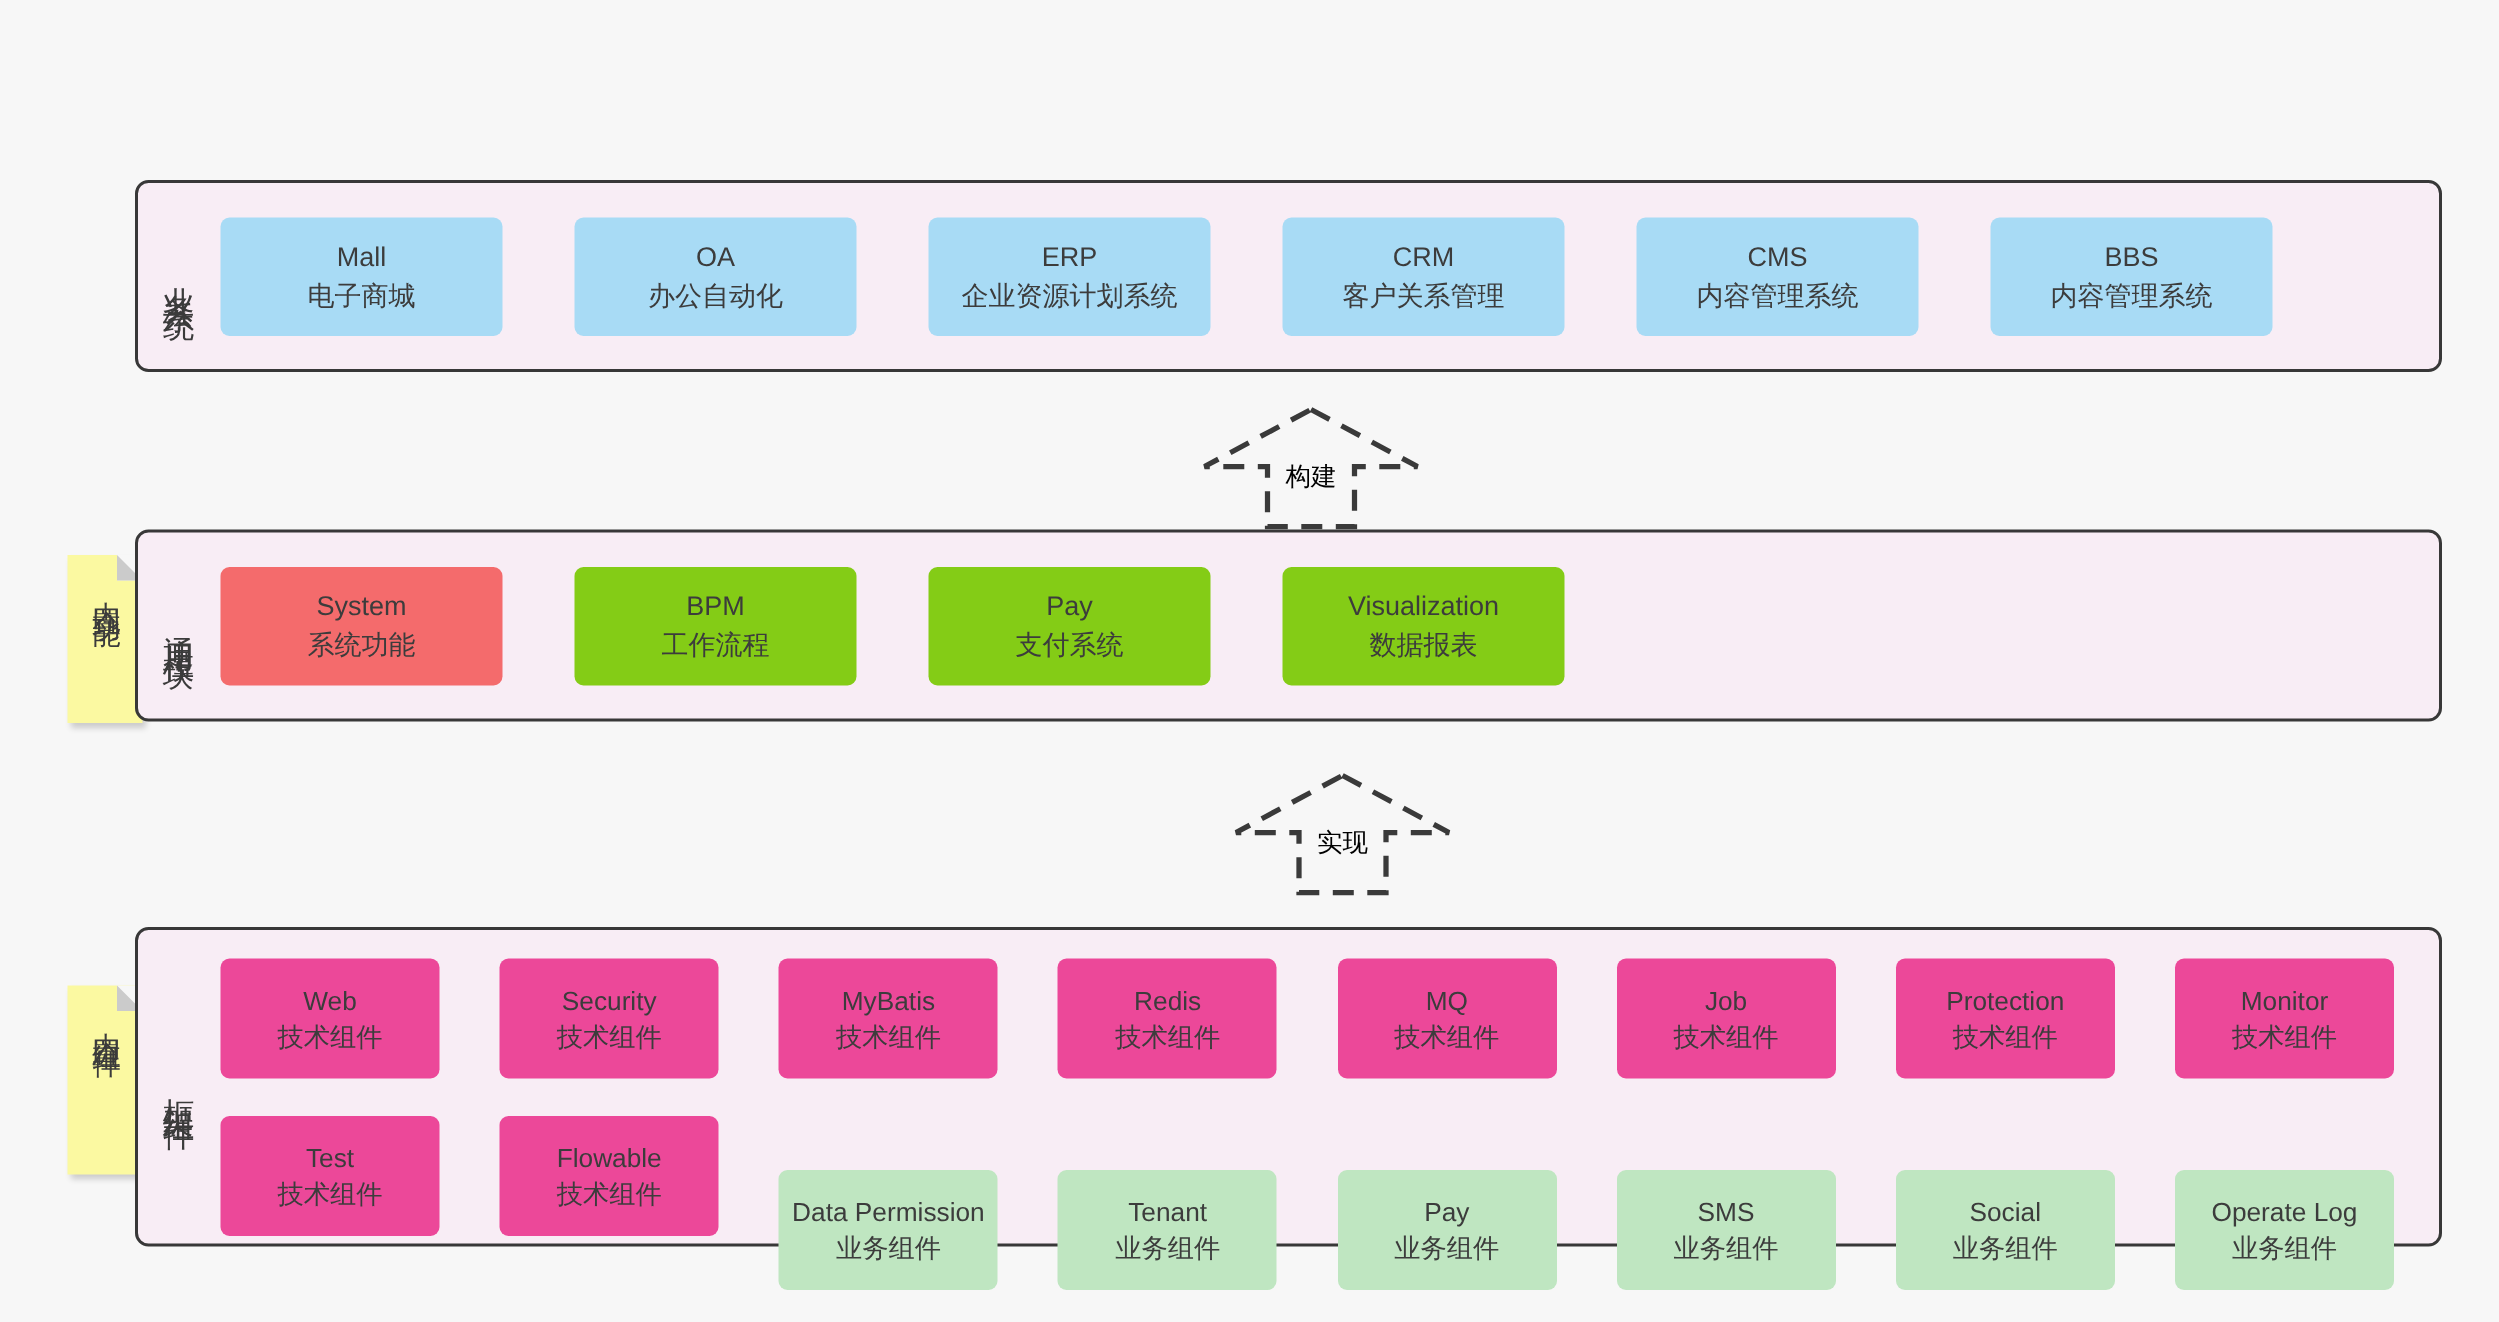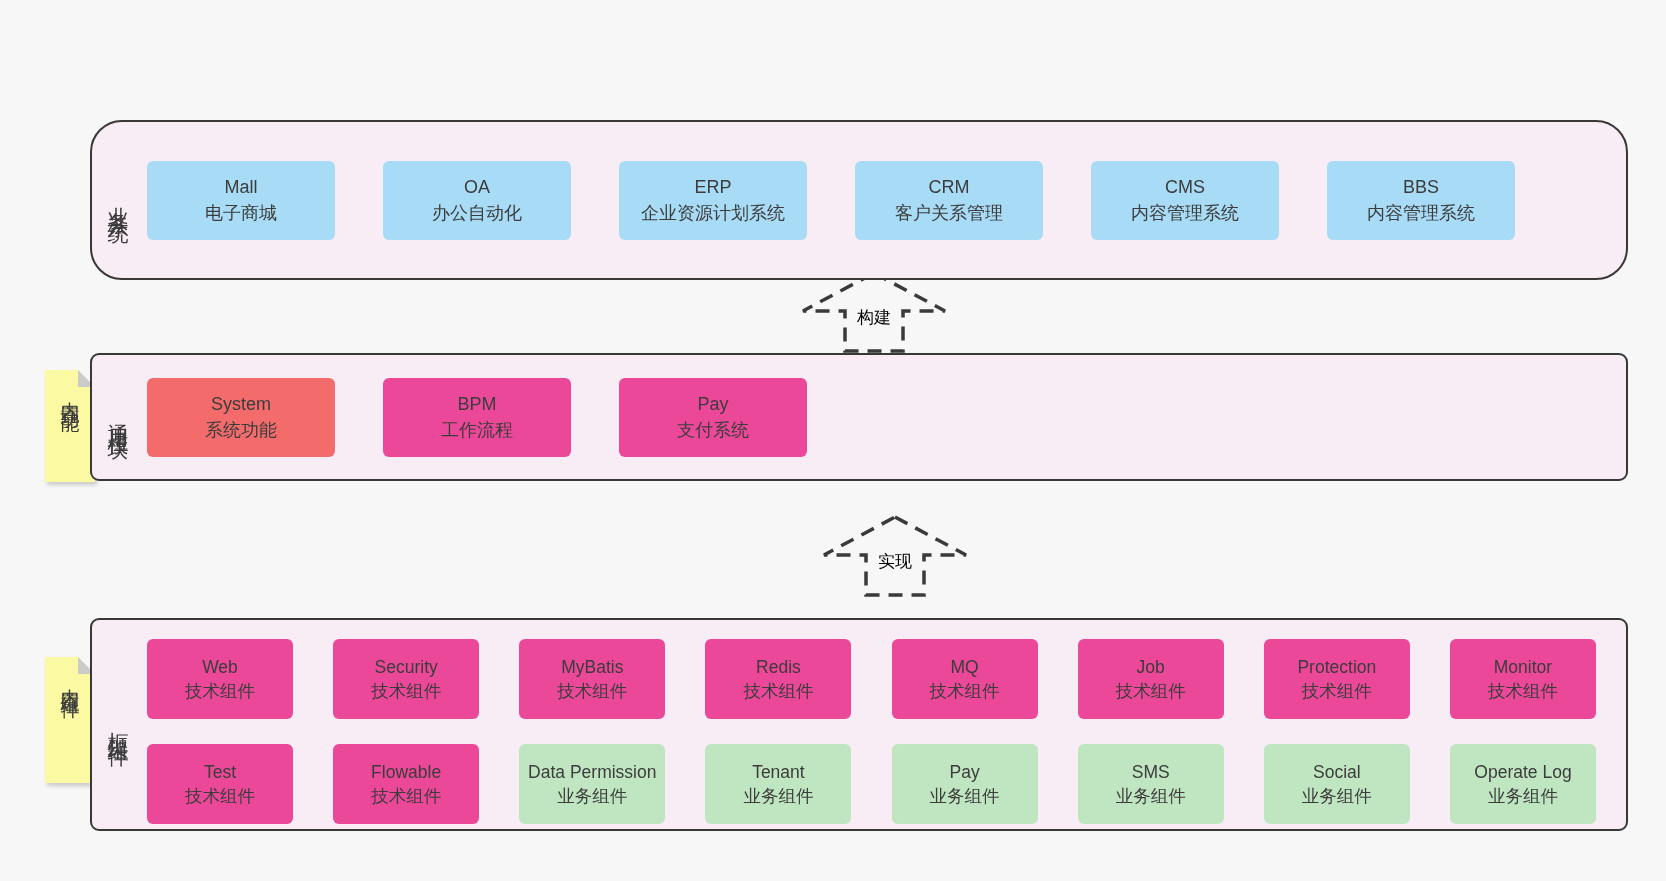--- a/index.html
+++ b/index.html
@@ -6,21 +6,21 @@
   body{
     width:1666px;height:881px;position:relative;overflow:hidden;
     background:#f7f7f7;color:#3b3b3b;
     font-family:"Liberation Sans","DejaVu Sans",sans-serif;
   }
   
   .band{
     position:absolute;left:90px;width:1538px;box-sizing:border-box;
     background:#f8edf5;border:2px solid #383838;border-radius:9px;z-index:1;
   }
-  .band-1{top:120px;height:160px;border-radius:32px;}
+  .band-1{top:120px;height:128px;}
   .band-2{top:353px;height:128px;}
   .band-3{top:618px;height:213px;}
   .band-label{
     position:absolute;left:12px;top:50%;transform:translateY(-50%);
     writing-mode:vertical-rl;text-orientation:upright;
     font-size:21px;letter-spacing:5px;color:#3b3b3b;white-space:nowrap;
   }
   
   .boxes{
     position:absolute;left:55px;top:0;bottom:0;
@@ -35,23 +35,23 @@
   
   .rows{
     position:absolute;left:55px;right:30px;top:19px;
     display:flex;flex-direction:column;gap:25px;
   }
   .row{display:flex;justify-content:space-between;}
   .row .box{width:146px;height:80px;font-size:17.5px;line-height:24px;flex:0 0 auto;}
   
   .blue{background:#a8dbf5;}
   .red{background:#f46b6c;}
-  .pink{background:#ec4899;}
+  .pink{background:#84cc16;}
   .green{background:#ec4899;}
-  .lightgreen{background:#bfe6c1;}
+  .lightgreen{background:#bfe6c1;margin-top:36px;}
   
   .sticky{
     position:absolute;width:50px;background:#fbf9a1;z-index:0;
     box-shadow:2px 3px 4px rgba(0,0,0,.18);
   }
   .sticky-2{left:45px;top:370px;height:112px;}
   .sticky-3{left:45px;top:657px;height:126px;}
   .sticky::before{
     content:"";position:absolute;top:0;right:0;width:0;height:0;
     border-top:17px solid #f7f7f7;border-left:17px solid #cbcbcb;
@@ -126,20 +126,24 @@
       <div>系统功能</div>
     </div>
     <div class="box pink">
       <div>BPM</div>
       <div>工作流程</div>
     </div>
     <div class="box pink">
       <div>Pay</div>
       <div>支付系统</div>
     </div>
+    <div class="box pink">
+      <div>Visualization</div>
+      <div>数据报表</div>
+    </div>
   </div>
 </section>
 
 <div class="arrow arrow-2">
   <svg viewBox="0 0 150 84">
     <path d="M75 3 L146 41 L104 41 L104 81 L46 81 L46 41 L4 41 Z" fill="none" stroke="#3a3a3a" stroke-width="3.5" stroke-dasharray="14 9"></path>
   </svg>
   <span class="arrow-label">实现</span>
 </div>
 

